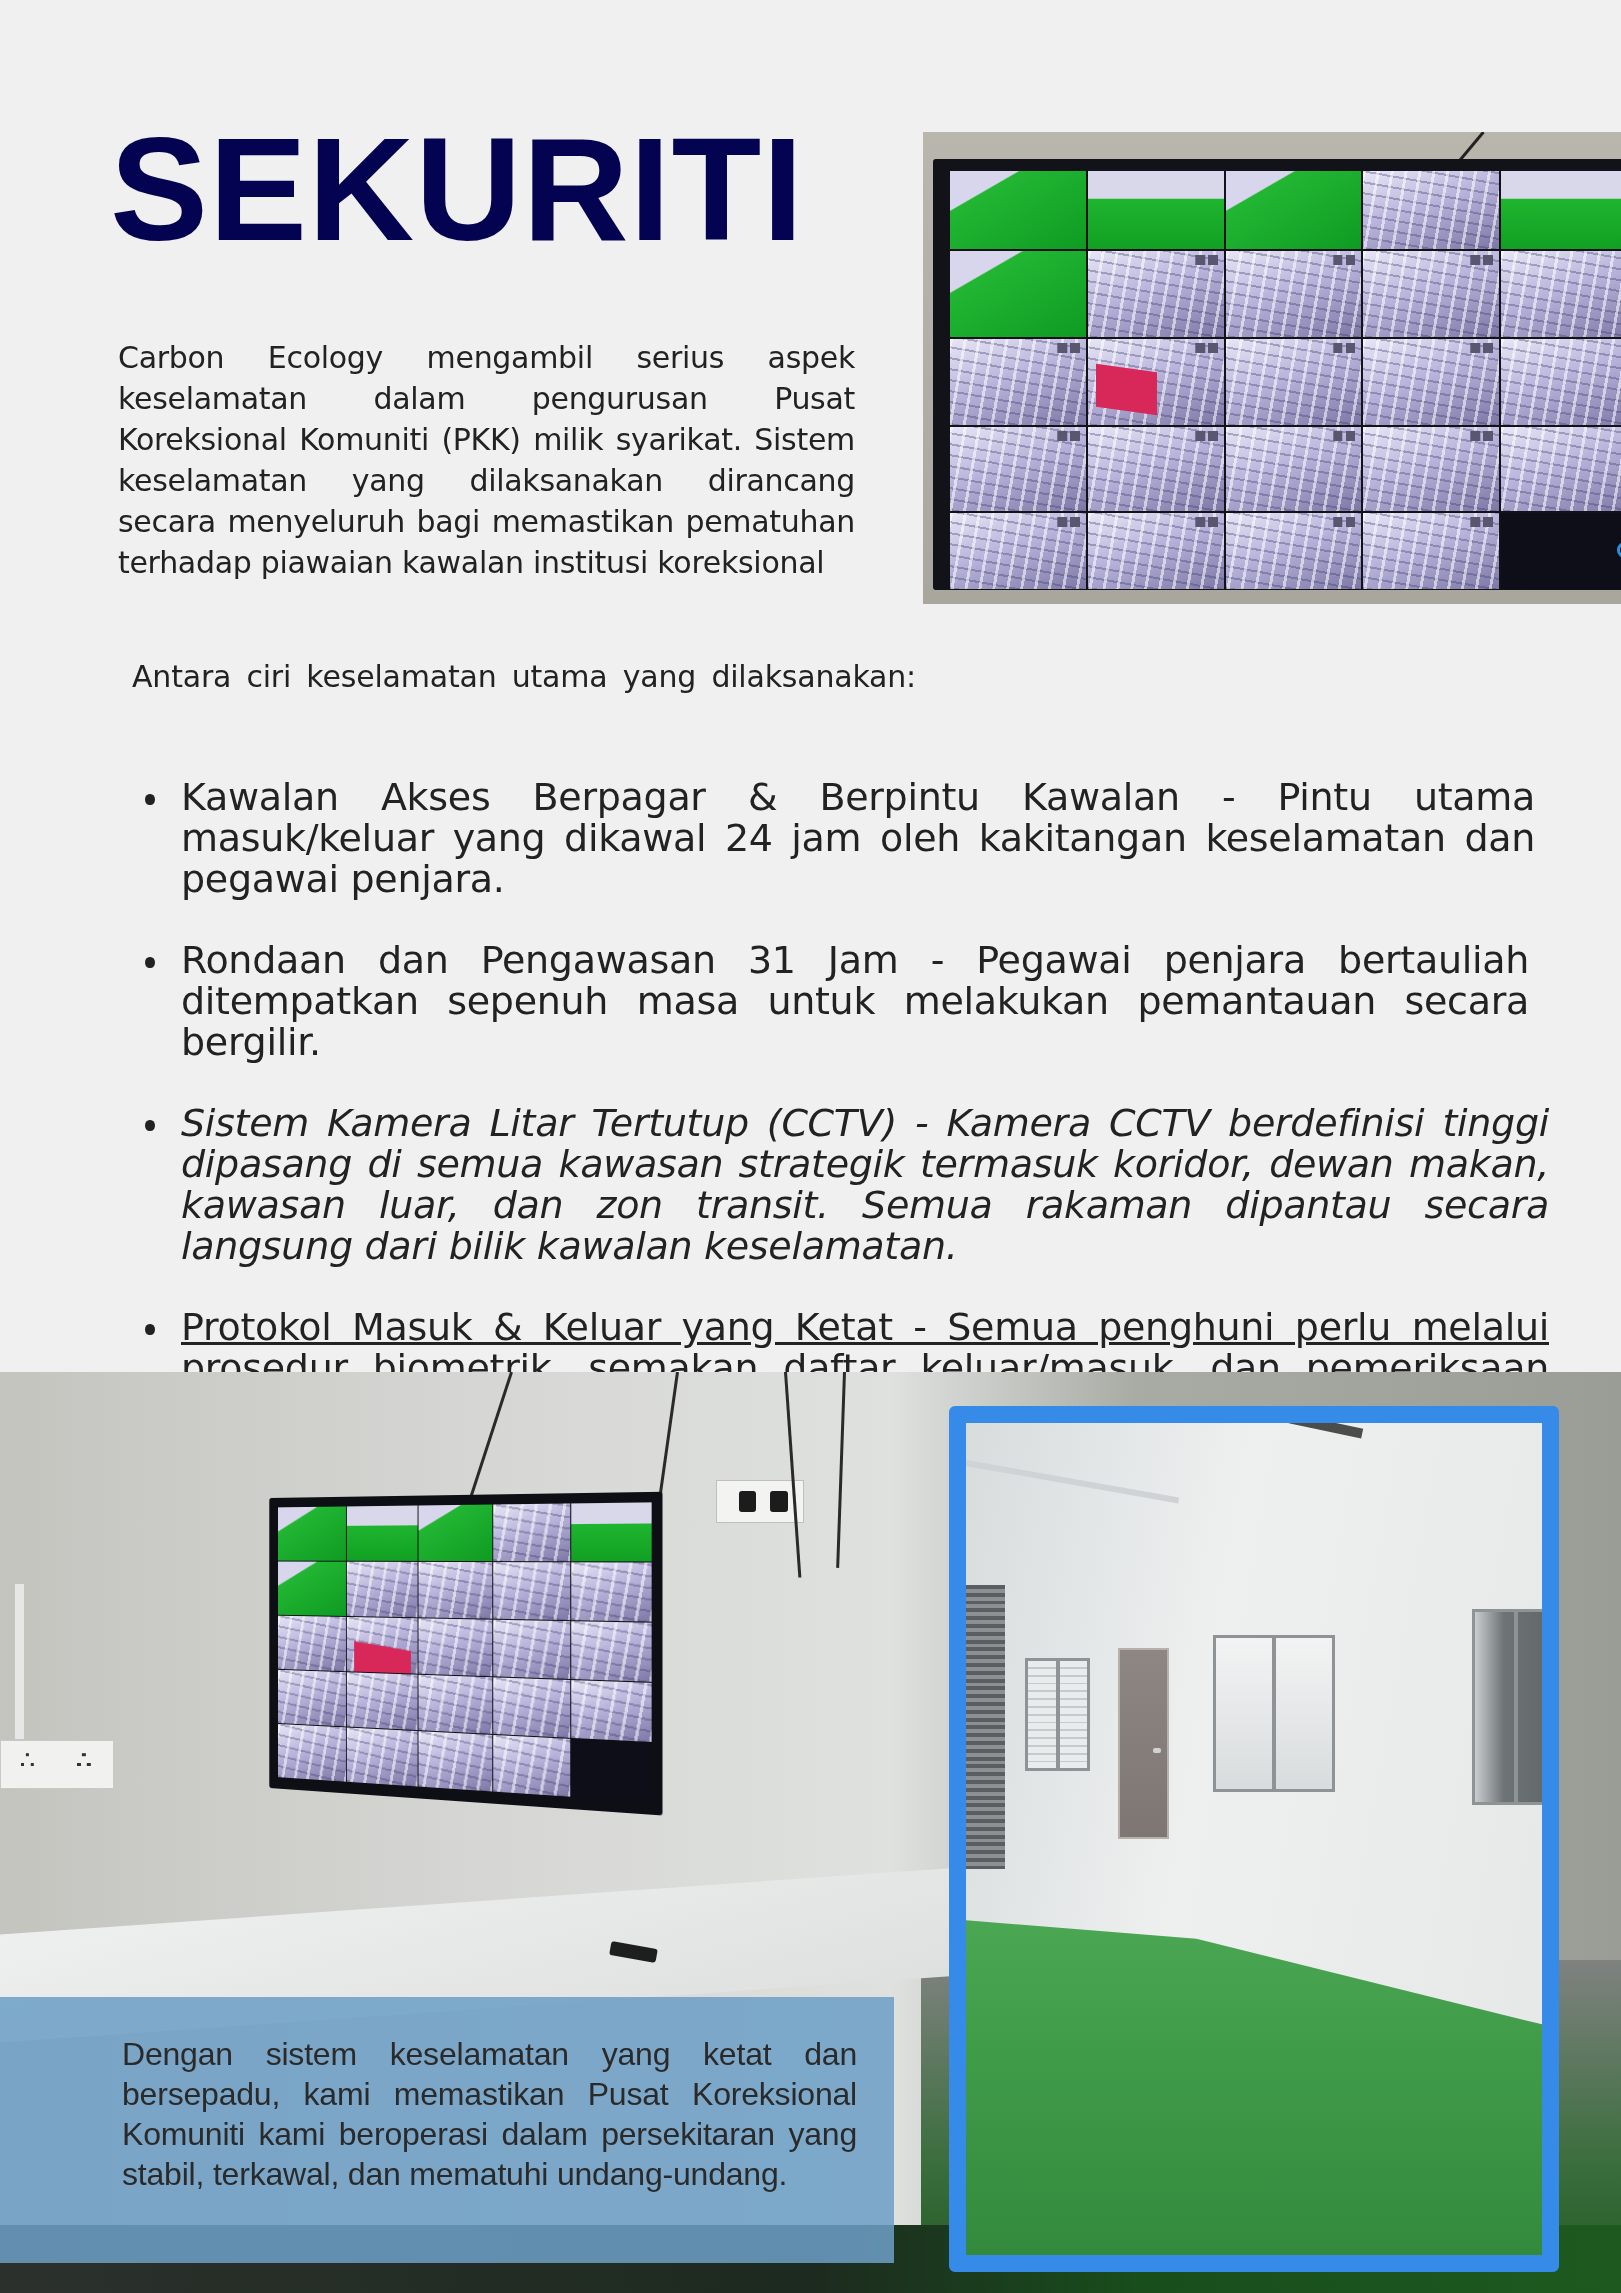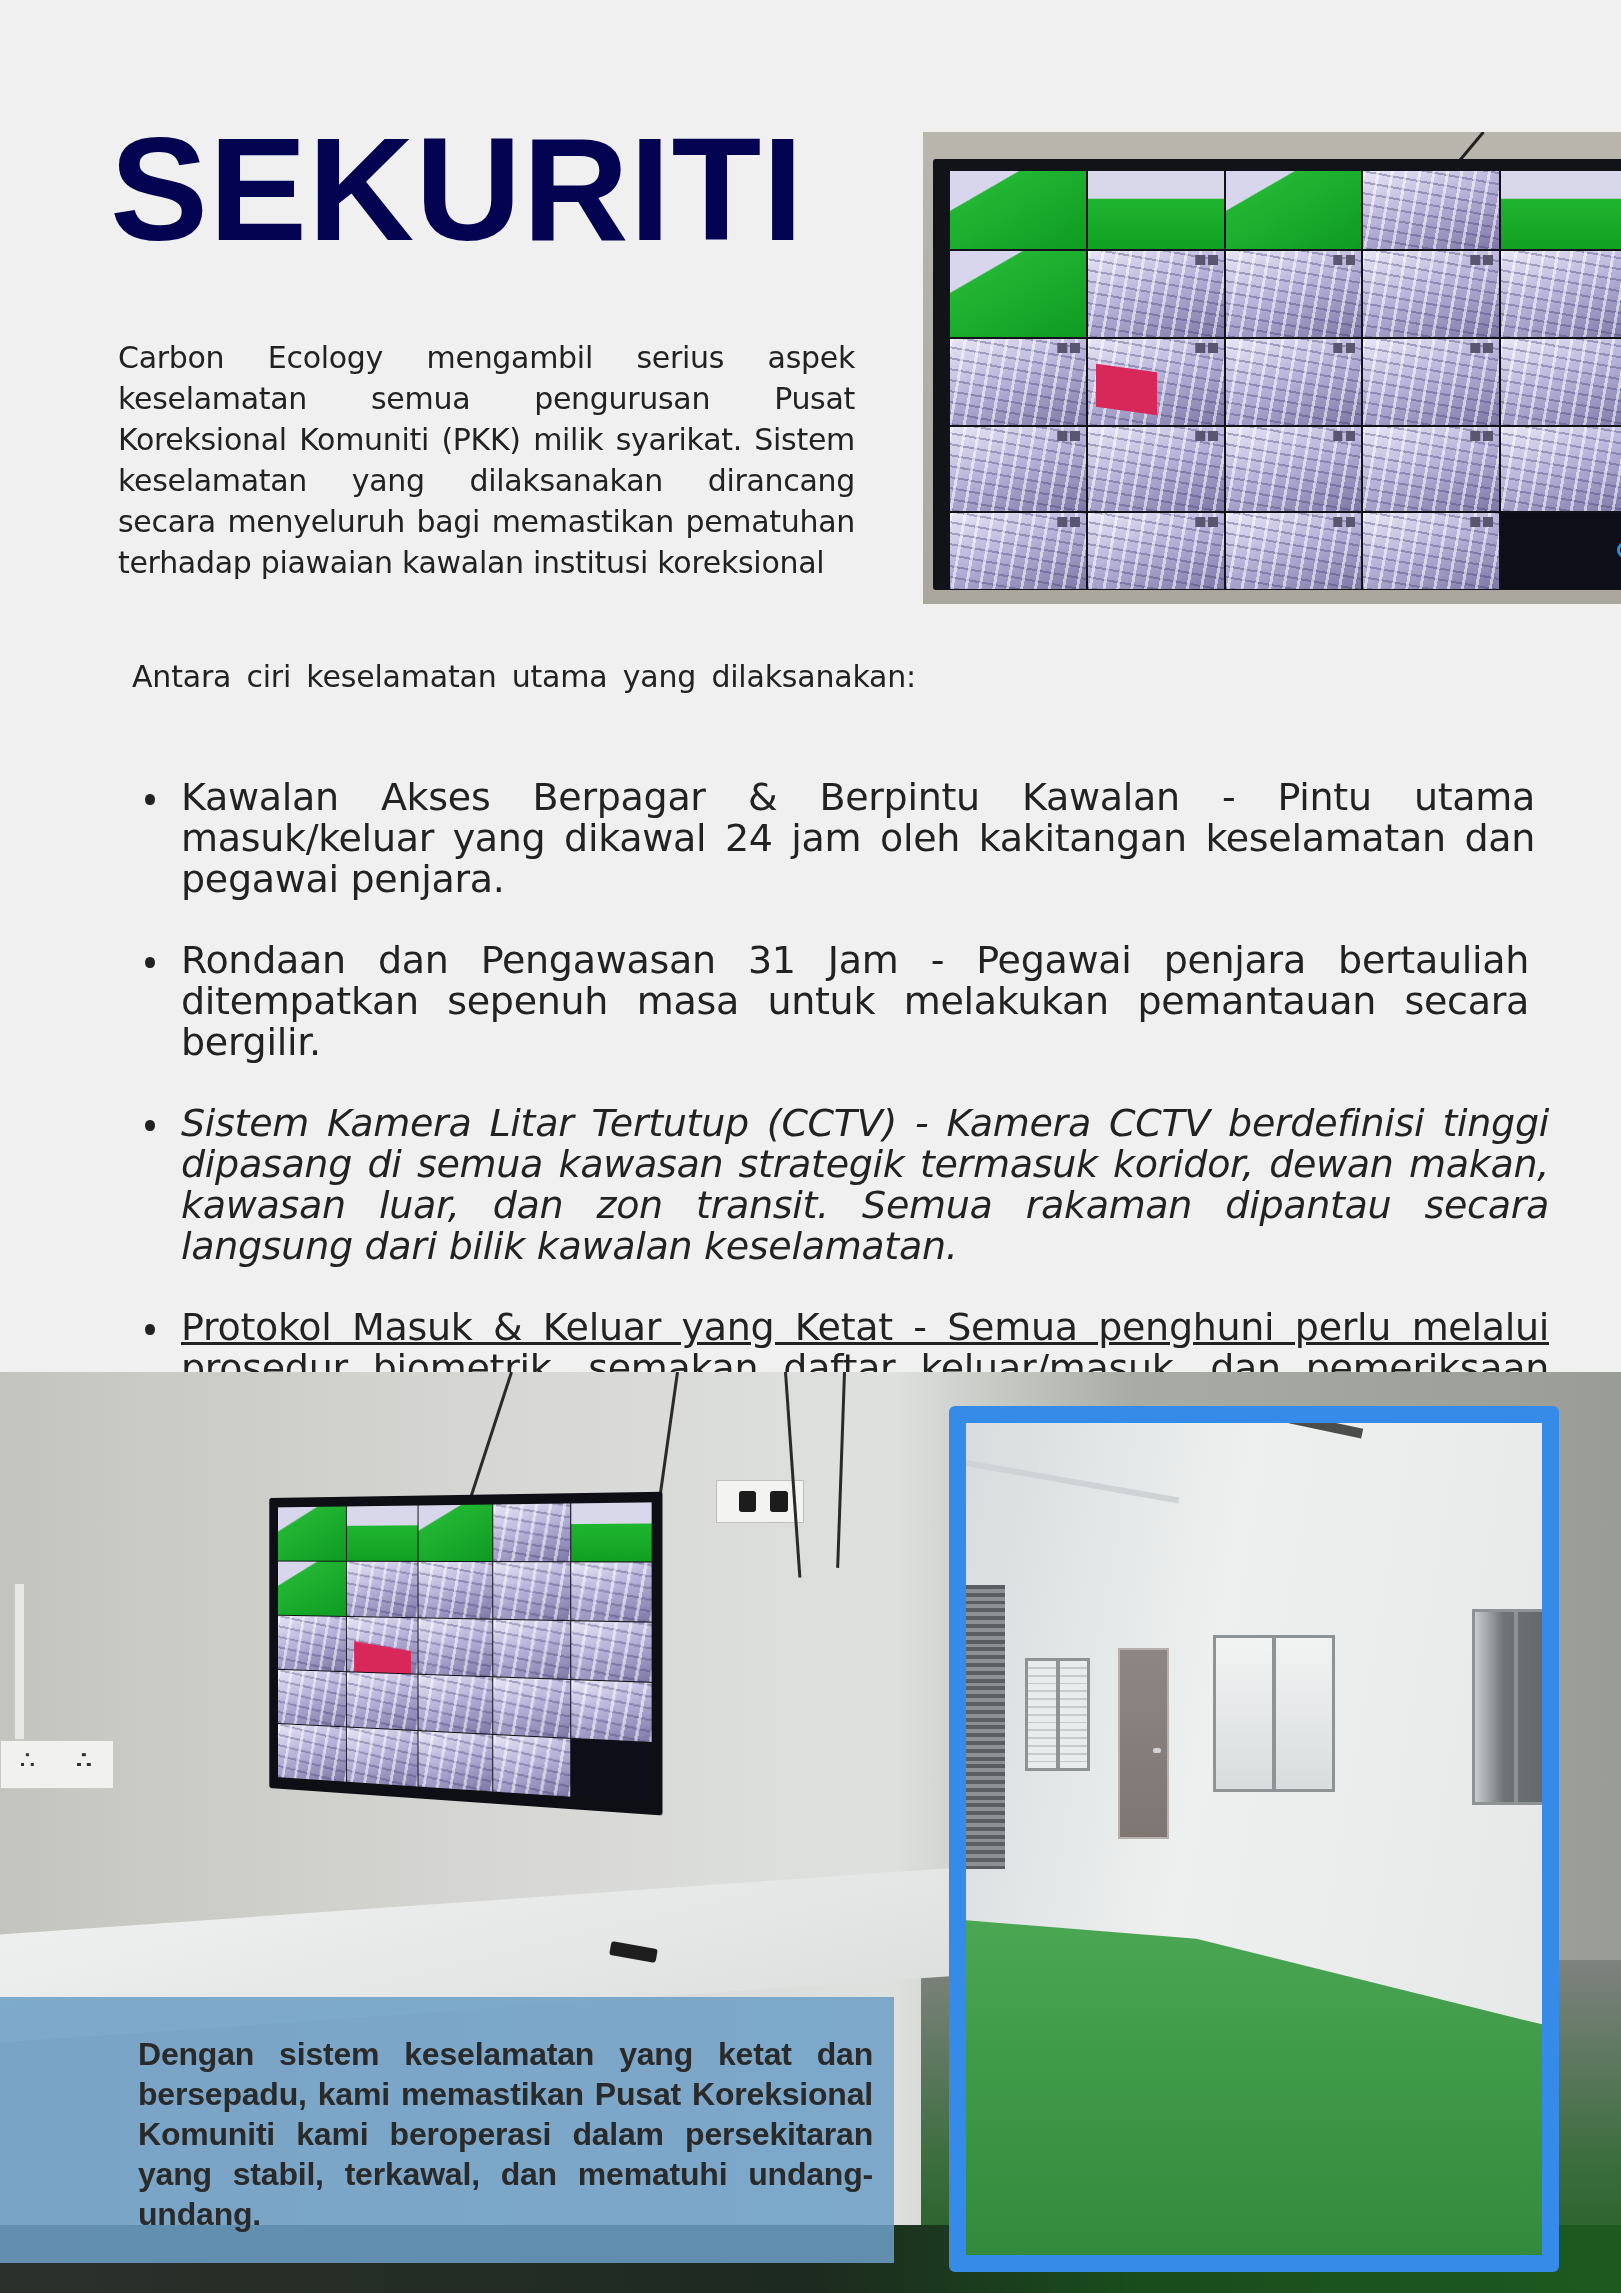--- a/index.html
+++ b/index.html
@@ -287,40 +287,40 @@
 
   
   .caption-box {
     position: absolute;
     left: 0; top: 1997px;
     width: 894px; height: 266px;
     background: rgba(108, 158, 198, 0.86);
   }
   .caption-text {
     position: absolute;
-    left: 138px; top: 37px;
+    left: 122px; top: 37px;
     width: 735px;
     font-family: "Liberation Sans", sans-serif;
-    font-weight: 700;
+    font-weight: 400;
     font-size: 32px;
     line-height: 40px;
     color: #2a2a2a;
     text-align: justify;
     text-align-last: left;
     letter-spacing: -0.2px;
   }
 </style>
 </head>
 <body>
 
 <div class="page">
 
   <h1 class="title">SEKURITI</h1>
 
-  <p class="intro">Carbon Ecology mengambil serius aspek keselamatan semua pengurusan Pusat Koreksional Komuniti (PKK) milik syarikat. Sistem keselamatan yang dilaksanakan dirancang secara menyeluruh bagi memastikan pematuhan terhadap piawaian kawalan institusi koreksional</p>
+  <p class="intro">Carbon Ecology mengambil serius aspek keselamatan dalam pengurusan Pusat Koreksional Komuniti (PKK) milik syarikat. Sistem keselamatan yang dilaksanakan dirancang secara menyeluruh bagi memastikan pematuhan terhadap piawaian kawalan institusi koreksional</p>
 
   <div class="photo-top">
     <div class="cable"></div>
     <div class="tv">
       <div class="grid">
         <div class="cell green2"></div>
         <div class="cell green"></div>
         <div class="cell green2"></div>
         <div class="cell"></div>
         <div class="cell green"></div>

